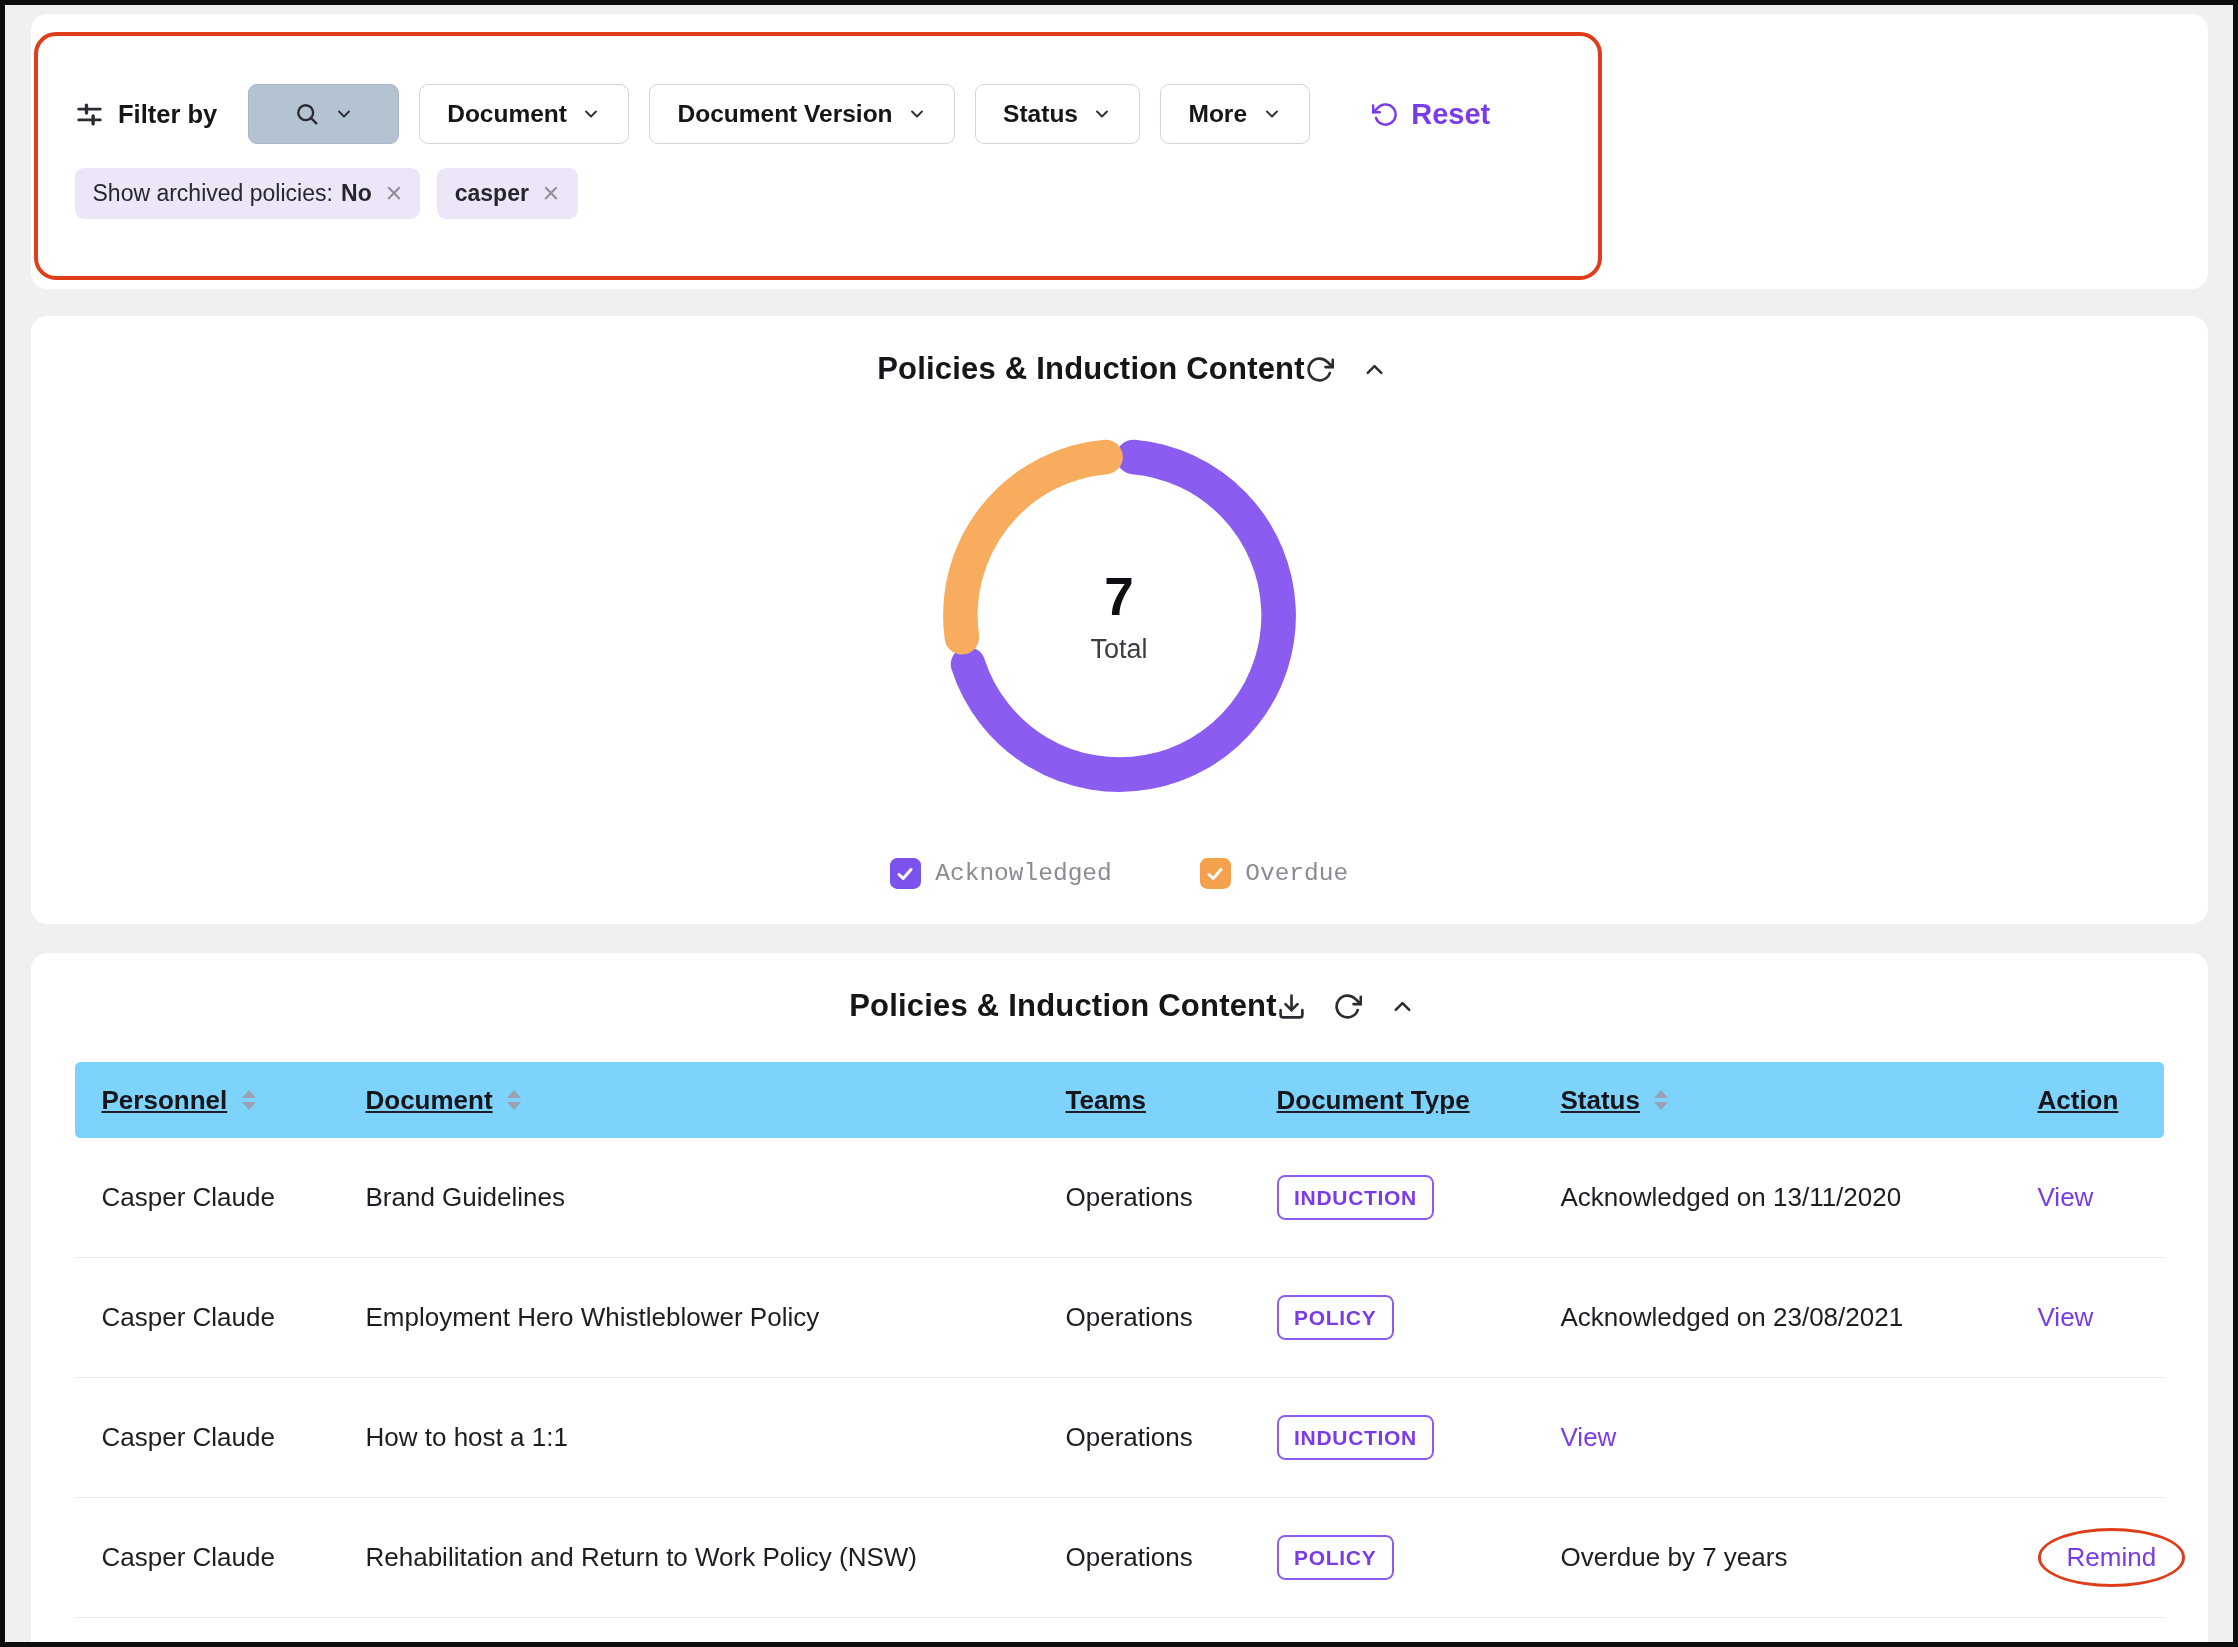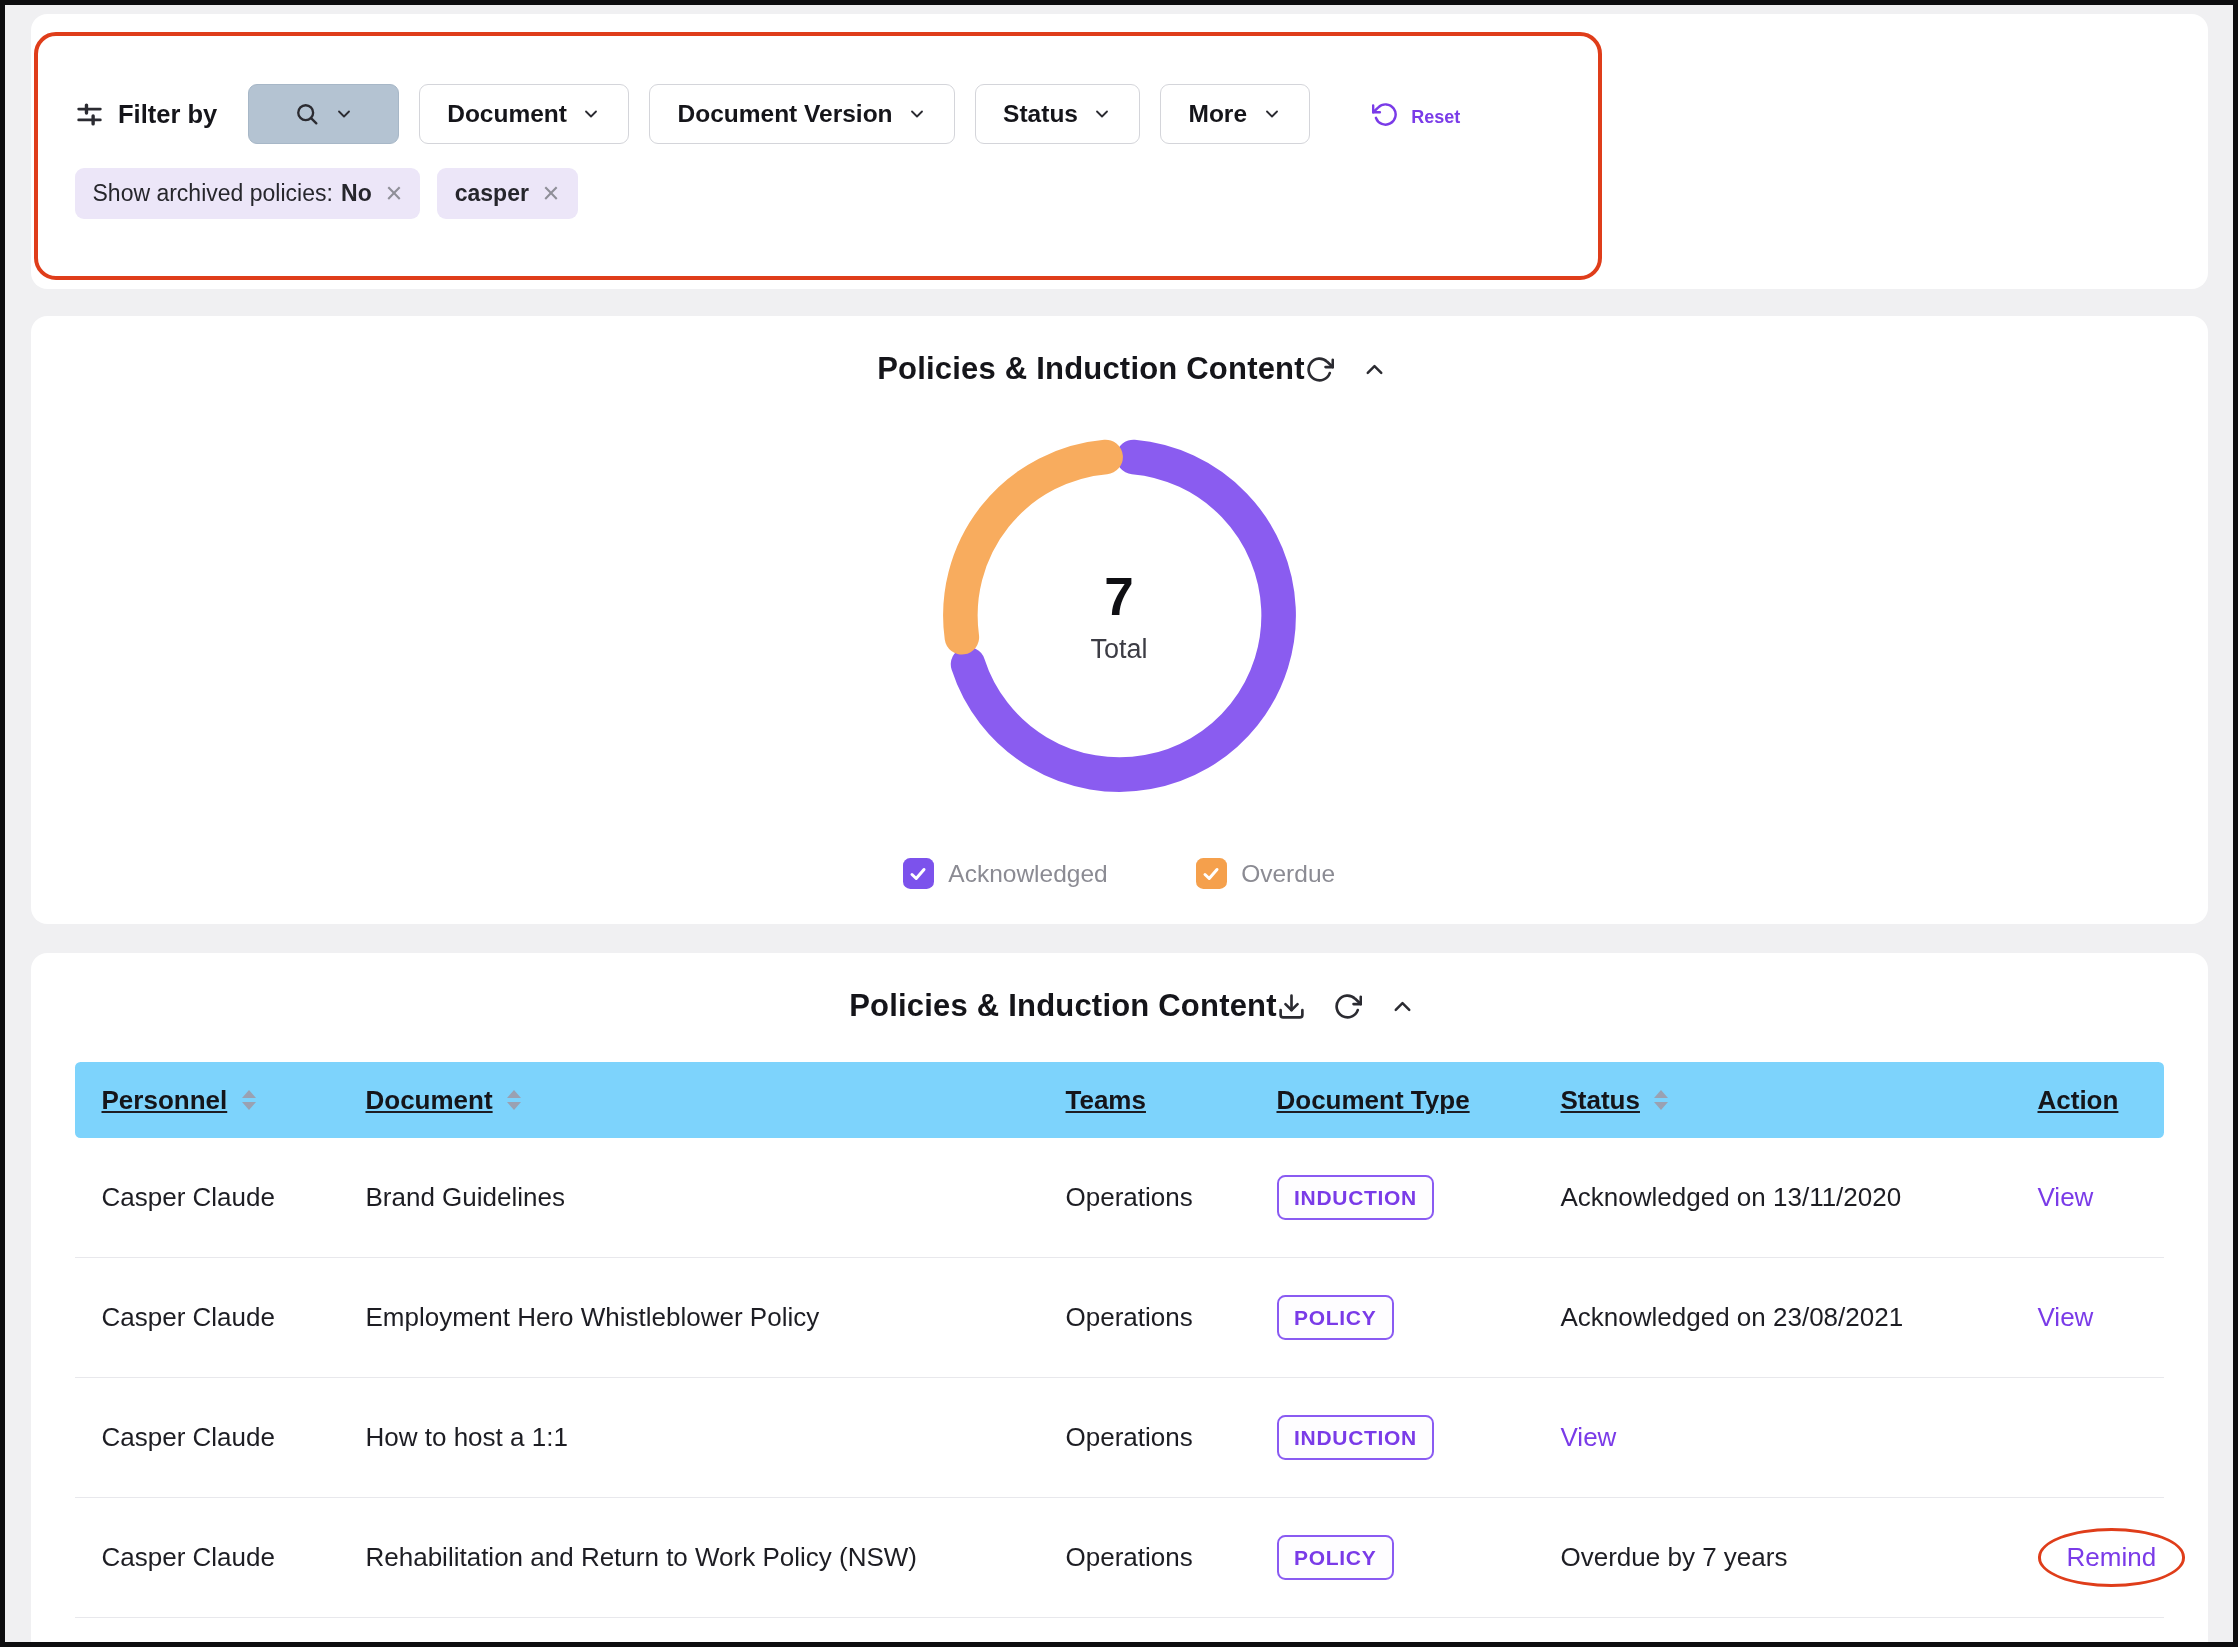--- a/index.html
+++ b/index.html
@@ -30,36 +30,36 @@
   .remind-wrap{position:relative;display:inline-flex;align-items:center;justify-content:center;padding:13.6px 29px;}
   .annotation-oval{position:absolute;inset:0;border:3.6px solid #DF3D1A;border-radius:50%;pointer-events:none;}
 
   
   .controls-row{display:flex;align-items:center;margin-top:35px;gap:20px;}
   .filter-by{display:flex;align-items:center;gap:14.5px;font-size:25.5px;font-weight:bold;color:#15151a;margin-right:11px;}
   .btn{height:60px;display:inline-flex;align-items:center;justify-content:center;gap:14.5px;
        border-radius:9px;font-size:24.5px;font-weight:bold;color:#15151a;box-sizing:border-box;cursor:pointer;}
   .btn-search{width:151px;background:#B4C3D2;border:1.8px solid #a7b7c7;}
   .btn-dd{background:#fff;border:1.8px solid #d4d5da;padding:0 27px;}
-  .reset-btn{display:inline-flex;align-items:flex-end;gap:12.7px;margin-left:36px;
-             font-size:18px;font-weight:bold;color:#7A3BE8;background:none;border:none;cursor:pointer;}
+  .reset-btn{display:inline-flex;align-items:center;gap:12.7px;margin-left:36px;
+             font-size:29px;font-weight:bold;color:#7A3BE8;background:none;border:none;cursor:pointer;}
   .reset-btn .icon{stroke:#7A3BE8;}
   .chips-row{display:flex;align-items:center;gap:16.4px;margin-top:23.6px;}
   .chip{display:inline-flex;align-items:center;gap:8.2px;height:51px;padding:0 18px;
         background:#ECE6F8;border-radius:9px;font-size:23px;color:#26262c;}
   .chip span:empty{display:none;}
   .chip b{font-weight:bold;}
   .chip-x{font-size:29px;line-height:1;color:#8f8f98;margin-left:5.5px;cursor:pointer;}
 
   
   .donut-box{position:relative;width:391px;height:391px;margin:33px auto 0;}
   .donut-center{position:absolute;inset:0;display:flex;flex-direction:column;align-items:center;justify-content:center;gap:7.3px;}
   .donut-total{font-size:53px;font-weight:bold;color:#0f0f13;}
   .donut-sub{font-size:27px;color:#3c3c44;}
-  .legend{display:flex;justify-content:center;gap:88px;margin-top:47px;}
+  .legend{display:flex;justify-content:center;gap:88px;margin-top:47px;font-family:Liberation Mono, monospace;}
   .legend-item{display:flex;align-items:center;gap:14.5px;cursor:pointer;}
   .lcheck{width:31px;height:31px;border-radius:7.3px;display:inline-flex;align-items:center;justify-content:center;}
   .lcheck svg{stroke:#fff;fill:none;stroke-width:3;stroke-linecap:round;stroke-linejoin:round;}
   .llabel{font-size:24.5px;color:#8b8b93;}
 
   
   .table{margin-top:38px;}
   .thead,.trow{display:grid;grid-template-columns:264px 700px 211px 284px 477px 1fr;align-items:center;}
   .thead{background:#7dd3fc;border-radius:5.5px;height:76px;text-decoration:underline;}
   .th{padding-left:27px;font-weight:bold;font-size:26px;color:#15151a;display:flex;align-items:center;}

